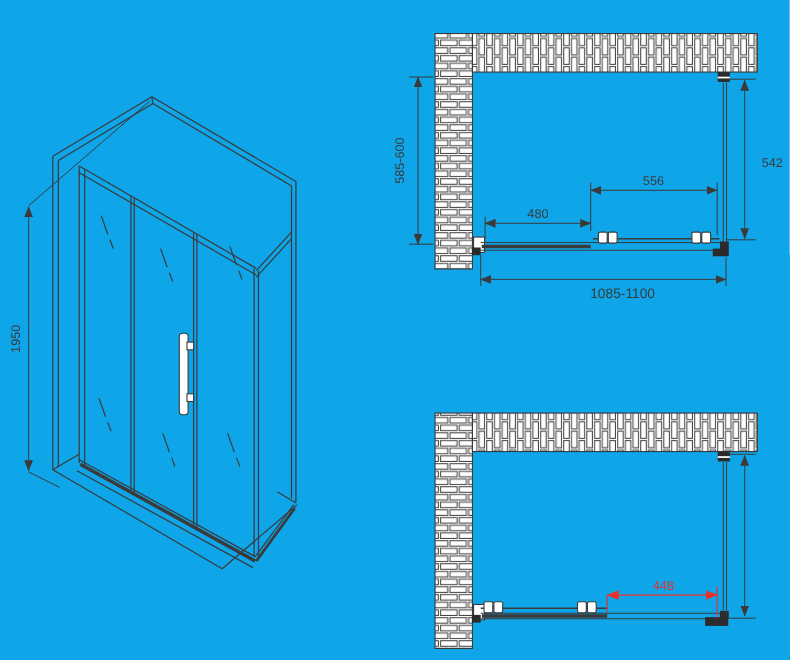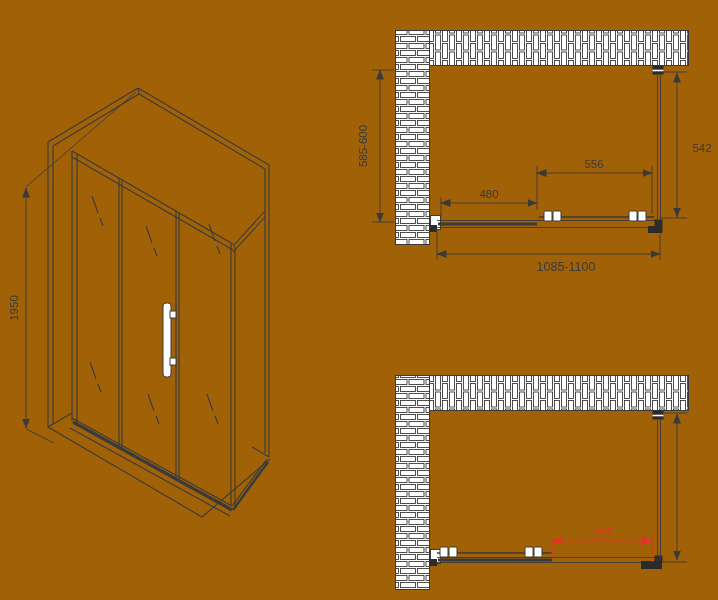--- a/index.html
+++ b/index.html
@@ -1,17 +1,17 @@
 <!DOCTYPE html>
 <html><head>
 <meta charset="utf-8">
 <style>
   html,body { margin:0; padding:0; background:#ffffff; }
   .canvas {
-    position:relative; width:718px; height:600px; background:#a16207;
+    position:relative; width:718px; height:600px; background:#0ea5e9;
     font-family:"Liberation Sans", sans-serif; overflow:hidden;
   }
   svg { display:block; }
   .s    { stroke:#3a3a3a; stroke-width:1.1; fill:none; stroke-linecap:butt; }
   .thin { stroke:#3a3a3a; stroke-width:0.9; fill:none; }
   .band { stroke:#3a3a3a; stroke-width:3.2; fill:none; }
   .band25{ stroke:#3a3a3a; stroke-width:2.5; fill:none; }
   .doorln{ stroke:#3a3a3a; stroke-width:1.3; fill:none; }
   .blk  { fill:#2b2b2b; stroke:none; }
   .wfill{ fill:#ffffff; stroke:#3a3a3a; stroke-width:1; }

